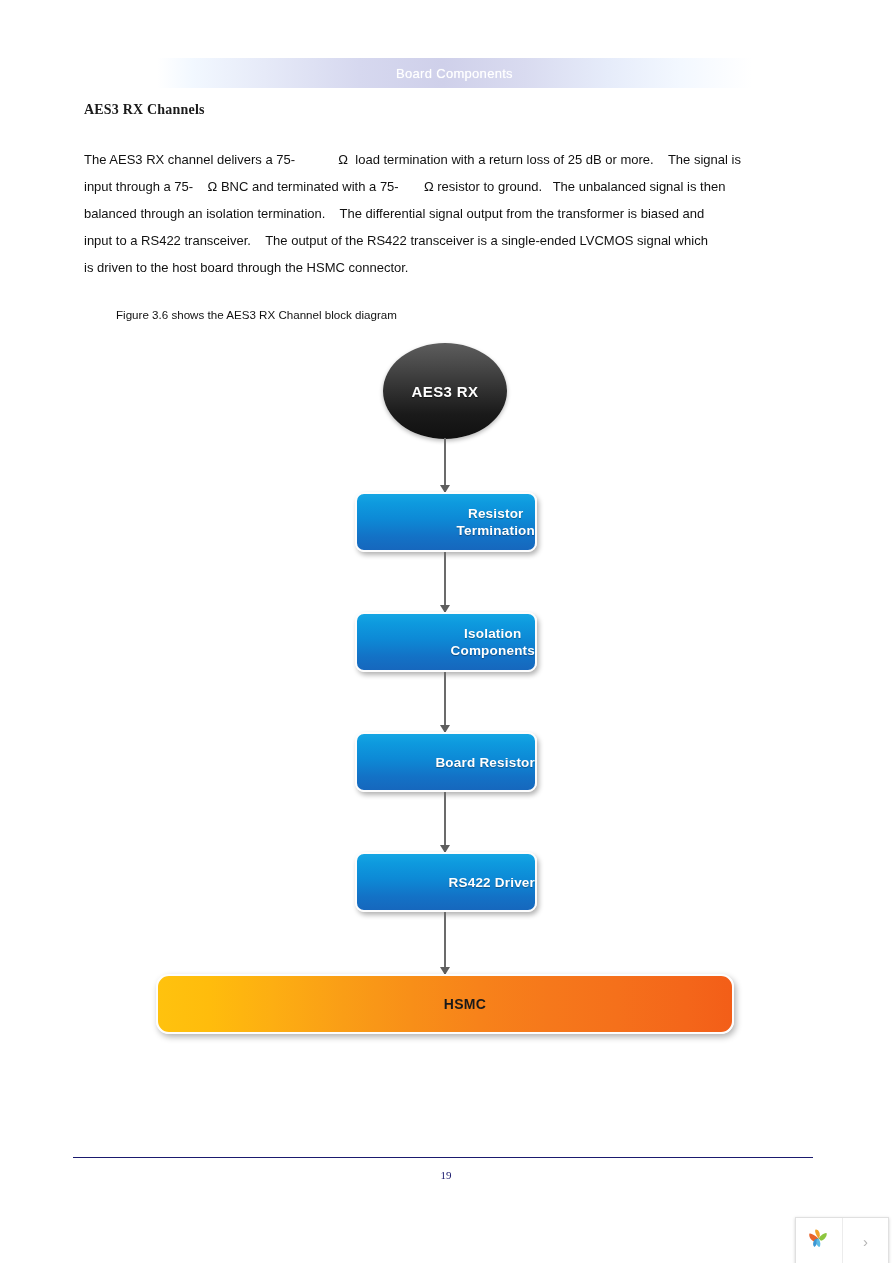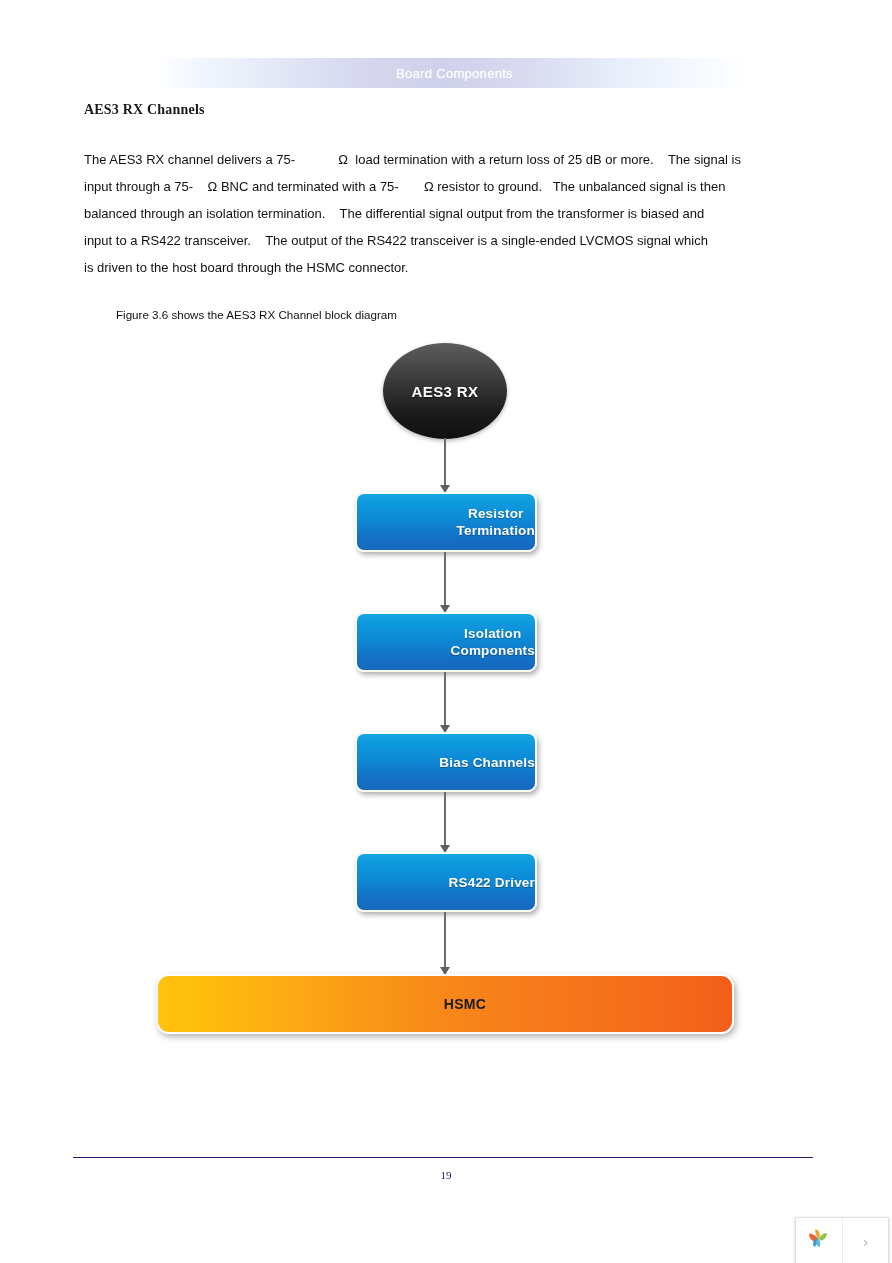--- a/index.html
+++ b/index.html
@@ -288,21 +288,21 @@
 
   <div class="connector" id="connector-2"></div>
 
   <div class="node-box" id="node-isolation-transformer">
     <span class="node-label"><span>Isolation</span><br><span>Components</span></span>
   </div>
 
   <div class="connector" id="connector-3"></div>
 
   <div class="node-box" id="node-bias-resistor">
-    <span class="node-label">Bias Channels</span>
+    <span class="node-label">Board Resistor</span>
   </div>
 
   <div class="connector" id="connector-4"></div>
 
   <div class="node-box" id="node-rs422-driver">
     <span class="node-label">RS422 Driver</span>
   </div>
 
   <div class="connector" id="connector-5"></div>
 

